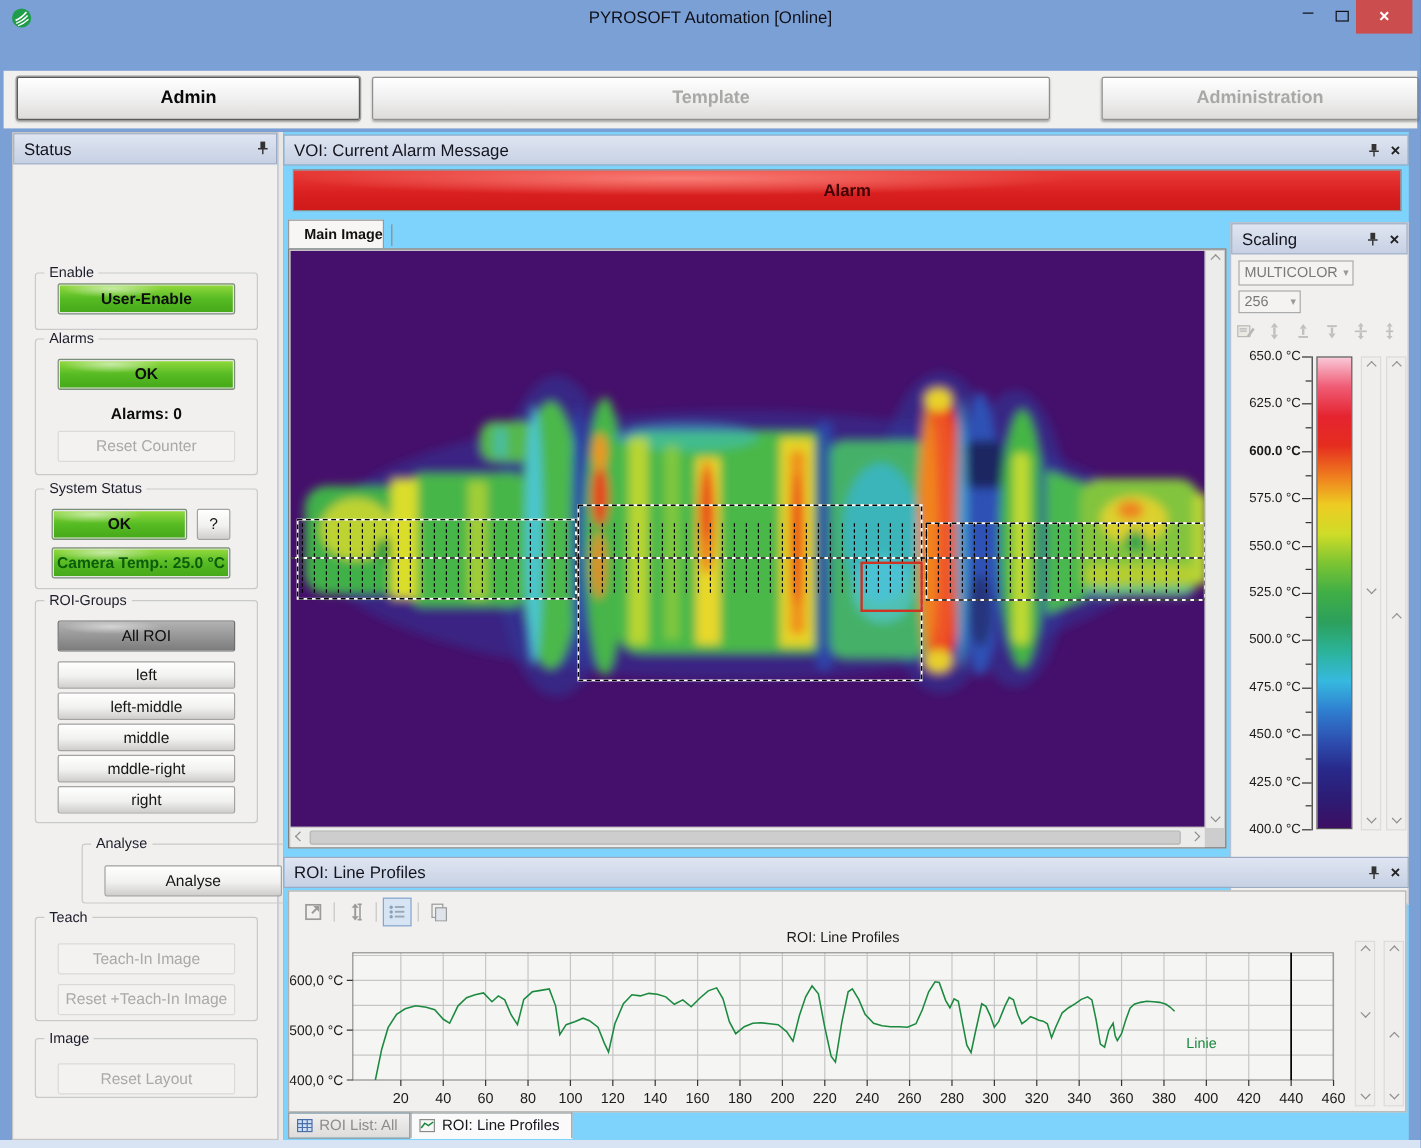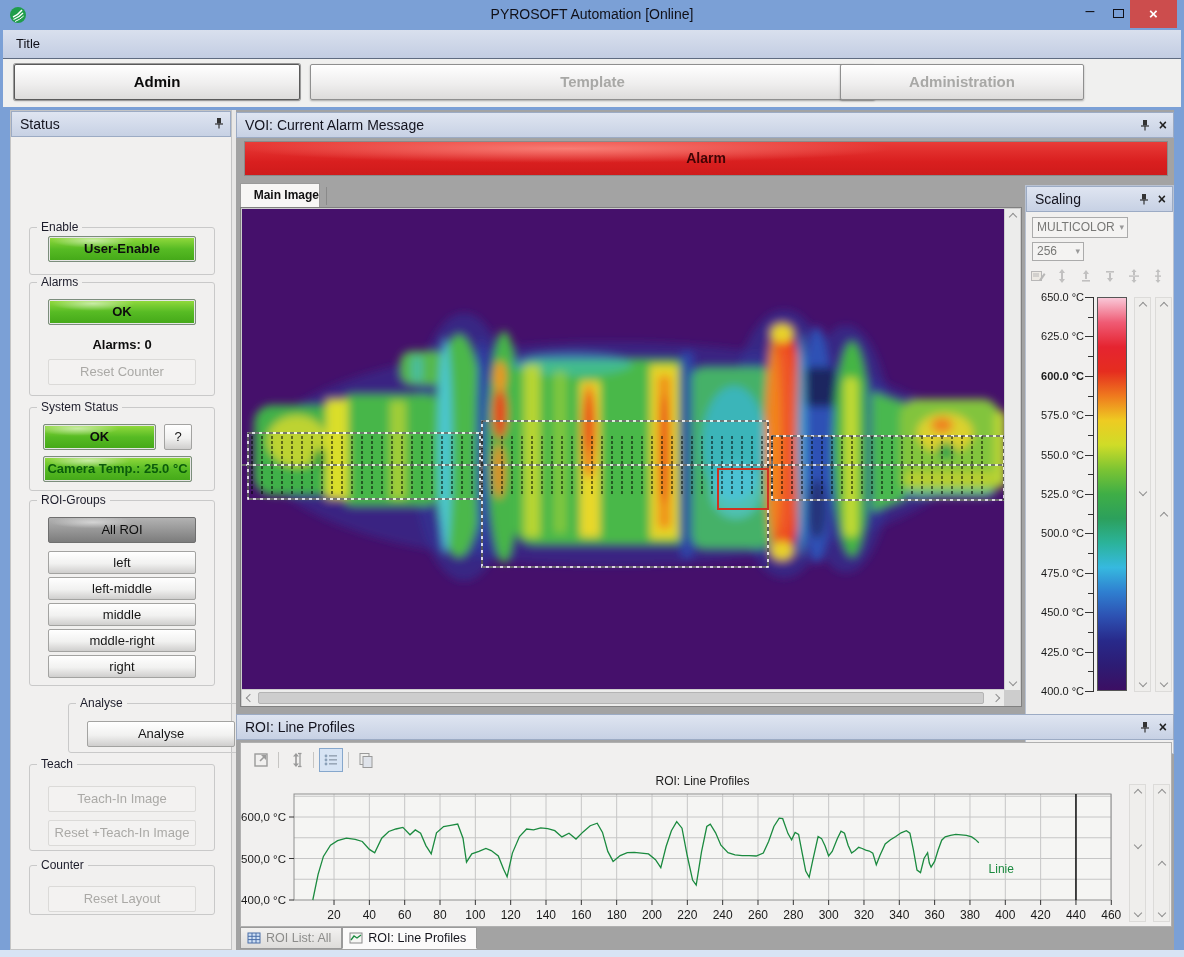--- a/index.html
+++ b/index.html
@@ -40,21 +40,21 @@
   .sgroup { position:absolute; left:18px; width:186px; border:1px solid #c9c9c9; border-radius:3px; }
   .glabel { position:absolute; top:-8px; left:7px; background:#f1f0ef; padding:0 4px; font-size:12px; color:#1c1c2a; }
   .btn { position:absolute; text-align:center; font-size:13px; border-radius:2px; cursor:default; }
   .btn-green { background:radial-gradient(ellipse 70px 12px at 30% 15%, rgba(255,255,255,.55), rgba(255,255,255,0) 60%), linear-gradient(180deg,#95db3e,#57bb24 50%,#44a818); border:1px solid #7c8d7c; box-shadow:0 0 0 1px #e6e6e6 inset; font-weight:bold; color:#0d0d0d; line-height:24px; height:26px; }
   .btn-grayroi { background:radial-gradient(ellipse 70px 10px at 30% 18%, rgba(255,255,255,.5), rgba(255,255,255,0) 60%), linear-gradient(180deg,#b2b2b2,#7c7c7c); border:1px solid #6f6f6f; font-weight:normal; color:#0d0d0d; line-height:24px; height:26px; }
   .btn-light { background:linear-gradient(180deg,#ffffff,#f1f1f0 55%,#cfcecd); border:1px solid #a3a3a1; color:#161616; }
   .btn-dis { background:#f3f2f1; border:1px solid #dbdad8; color:#aaa9a6; }
   .camera-temp { color:#0b5c0b !important; }
 
   
-  #main { position:absolute; left:236px; top:110px; width:938px; height:840px; background:#a3a3a3; }
+  #main { position:absolute; left:236px; top:110px; width:938px; height:840px; background:#7dd3fc; }
   #voi-head { top:2px; }
   .alarm-banner { position:absolute; left:8px; top:31px; width:924px; height:35px; border:1px solid #8a8a8a;
     background:radial-gradient(ellipse 500px 22px at 35% 20%, rgba(255,150,140,.75), rgba(255,120,110,0) 65%), linear-gradient(180deg,#e93c38,#d91f1f 60%,#cf1a1a);
     text-align:center; font-weight:bold; font-size:14px; color:#400404; line-height:33px; }
   .img-tab { position:absolute; left:4px; top:73px; width:80px; height:24px; background:#f7f6f5; border:1px solid #9a9a9a; border-bottom:none; font-weight:bold; font-size:12px; color:#111; text-align:right; line-height:22px; }
   .img-tab::after { content:""; position:absolute; right:-8px; bottom:2px; height:18px; border-right:1px solid #8a8a8a; }
   .img-frame { position:absolute; left:4px; top:97px; width:782px; height:500px; border:1px solid #808080; background:#cdcdcd; }
   .img-frame svg { position:absolute; left:1px; top:1px; }
   .vscroll { position:absolute; right:1px; top:1px; width:16px; height:481px; background:#ececeb; border-left:1px solid #d0d0d0; }
   .hscroll { position:absolute; left:1px; top:482px; width:762px; height:16px; background:#ececeb; display:flex; align-items:center; }
@@ -104,26 +104,25 @@
         <path d="M4 11 Q9 9 13 4" stroke="#fff" stroke-width="1.4" fill="none"></path>
         <path d="M4.5 13.5 Q10 11.5 14 7" stroke="#fff" stroke-width="1.2" fill="none"></path>
         <path d="M6 15.5 Q11 13.5 14.7 10" stroke="#fff" stroke-width="1" fill="none"></path>
       </svg>
     <div class="apptitle">PYROSOFT Automation [Online]</div>
     <div class="winbtn btn-min">–</div>
     <div class="winbtn btn-max"><span></span></div>
     <div class="winbtn btn-close">×</div>
   </div>
 
-  <div class="menubar">Title</div>
 
   <div class="tabrow">
     <div class="main-tab active" style="left:11px;width:286px;">Admin</div>
     <div class="main-tab" style="left:307px;width:565px;">Template</div>
-    <div class="main-tab" style="left:837px;width:244px;">Administration</div>
+    <div class="main-tab" style="left:915px;width:264px;">Administration</div>
   </div>
 
   <div class="splitter"></div>
 
   <div id="status-panel">
     <div class="phead"><span>Status</span>
       <span class="hicons">
           <svg width="10" height="12" viewBox="0 0 10 12">
             <rect x="3" y="1" width="4" height="5.5" fill="#333"></rect>
             <line x1="1" y1="7" x2="9" y2="7" stroke="#333" stroke-width="1.2"></line>
@@ -166,21 +165,21 @@
       <div class="btn btn-light" style="left:18px;top:17px;width:148px;height:26px;line-height:24px;">Analyse</div>
     </div>
 
     <div class="sgroup" style="top:653px;height:87px;">
       <span class="glabel">Teach</span>
       <div class="btn btn-dis" style="left:18px;top:21px;width:148px;height:26px;line-height:24px;">Teach-In Image</div>
       <div class="btn btn-dis" style="left:18px;top:55px;width:148px;height:26px;line-height:24px;">Reset +Teach-In Image</div>
     </div>
 
     <div class="sgroup" style="top:754px;height:50px;">
-      <span class="glabel">Counter</span>
+      <span class="glabel">Image</span>
       <div class="btn btn-dis" style="left:18px;top:20px;width:148px;height:26px;line-height:24px;">Reset Layout</div>
     </div>
   </div>
 
   <div id="main">
 
     <div class="phead" id="voi-head"><span>VOI: Current Alarm Message</span>
       <span class="hicons">
         <svg width="10" height="12" viewBox="0 0 10 12">
             <rect x="3" y="1" width="4" height="5.5" fill="#333"></rect>

